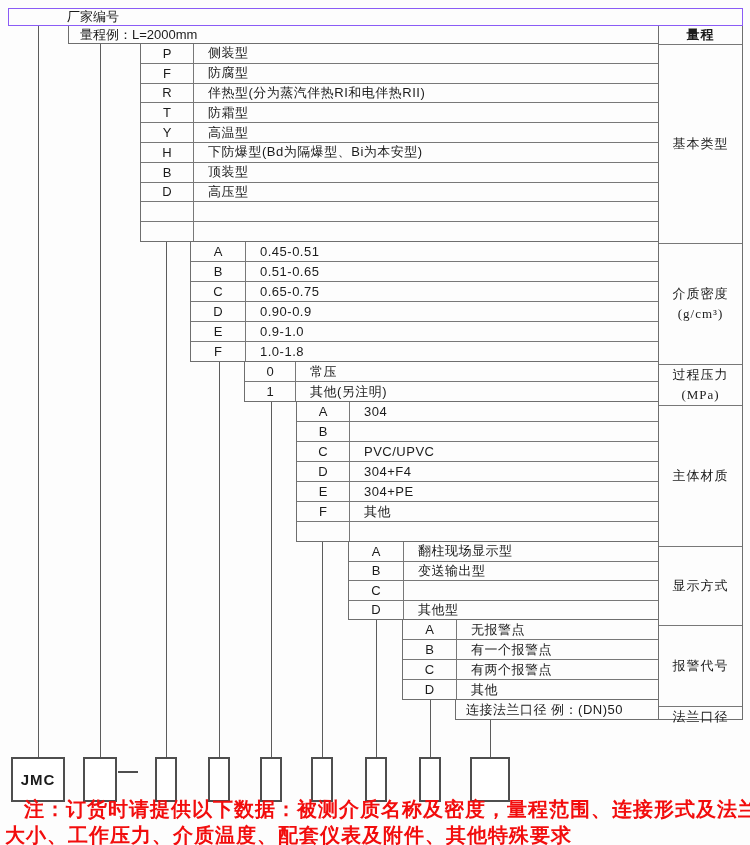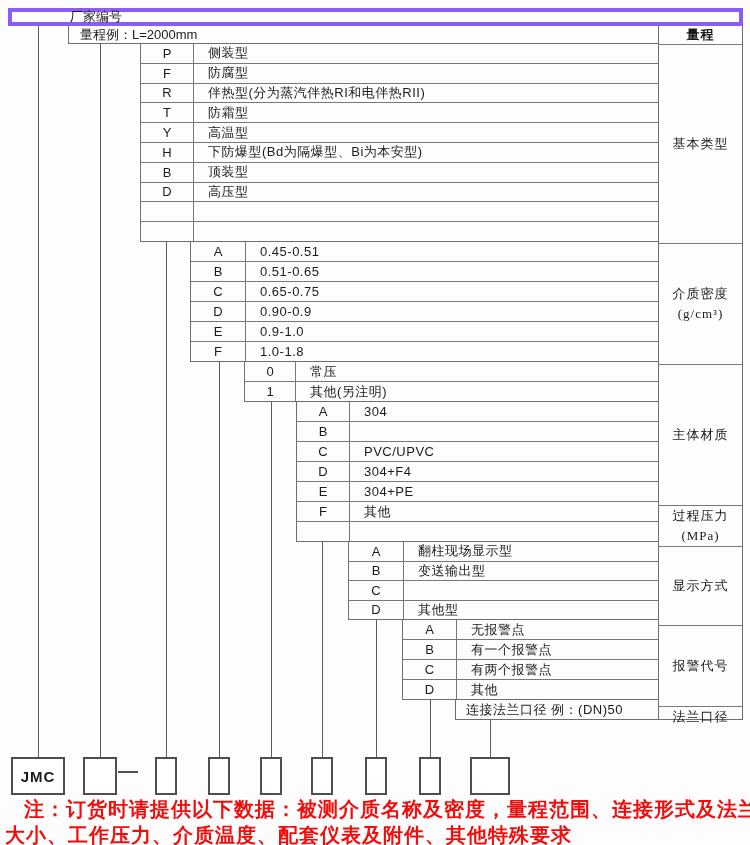--- a/index.html
+++ b/index.html
@@ -1,21 +1,21 @@
 <!DOCTYPE html>
 <html><head>
 <meta charset="utf-8">
 <style>
   html,body{margin:0;padding:0;background:#fff;}
   .canvas{position:relative;width:750px;height:845px;background:#fdfdfd;
           font-family:"Liberation Sans",sans-serif;color:#1b1b1b;overflow:hidden;}
   .abs{position:absolute;box-sizing:border-box;}
 
   
-  .factory{left:8px;top:8px;width:735px;height:18px;border:4px solid #8b5cf6;
+  .factory{left:8px;top:8px;width:735px;height:18px;border:1px solid #8b5cf6;
            display:flex;align-items:center;padding-left:58px;font-size:13px;}
   .rangerow{left:68px;top:26px;width:590px;height:18px;border-left:1px solid #6e6e6e;
             border-bottom:1px solid #6e6e6e;display:flex;
             padding-left:11px;font-size:13px;}
 
   
   .block{display:flex;flex-direction:column;border-left:1px solid #6e6e6e;
          border-bottom:1px solid #6e6e6e;}
   .trow{flex:1;display:flex;align-items:stretch;min-height:0;}
   .trow + .trow{border-top:1px solid #787878;}
@@ -30,21 +30,21 @@
             border-bottom:1px solid #6e6e6e;font-family:"Liberation Serif",serif;}
   .lcell{flex:none;display:flex;flex-direction:column;align-items:center;justify-content:center;
          border-bottom:1px solid #787878;font-size:13px;letter-spacing:1px;line-height:1.55;
          text-align:center;}
   .lcell:last-child{border-bottom:none;}
 
   
   .vline{position:absolute;width:1px;background:#5c5c5c;}
 
   
-  .mbox{position:absolute;top:757px;height:38px;border:2px solid #4e4e4e;background:#fff;
+  .mbox{position:absolute;top:757px;height:45px;border:2px solid #4e4e4e;background:#fff;
         display:flex;align-items:center;justify-content:center;box-sizing:border-box;
         font-weight:bold;font-size:15px;letter-spacing:1px;}
   .mdash{position:absolute;top:757px;height:27px;display:flex;align-items:center;
          justify-content:center;font-weight:bold;font-size:20px;color:#4e4e4e;}
 
   
   .note{position:absolute;left:5px;width:742px;color:#f20d0d;font-weight:bold;
         font-size:20px;line-height:26px;letter-spacing:1px;white-space:nowrap;}
 </style>
 </head>
@@ -217,26 +217,26 @@
     <div class="lcell" style="height:18px;font-weight:bold;">
         <div>量程</div>
       </div>
     <div class="lcell" style="height:198px;">
         <div>基本类型</div>
       </div>
     <div class="lcell" style="height:120px;">
         <div>介质密度</div>
         <div>(g/cm³)</div>
       </div>
-    <div class="lcell" style="height:140px;">
-        <div>主体材质</div>
-      </div>
     <div class="lcell" style="height:40px;">
         <div>过程压力</div>
         <div>(MPa)</div>
+      </div>
+    <div class="lcell" style="height:140px;">
+        <div>主体材质</div>
       </div>
     <div class="lcell" style="height:78px;">
         <div>显示方式</div>
       </div>
     <div class="lcell" style="height:80px;">
         <div>报警代号</div>
       </div>
     <div class="lcell" style="height:20px;">
         <div>法兰口径</div>
       </div>

